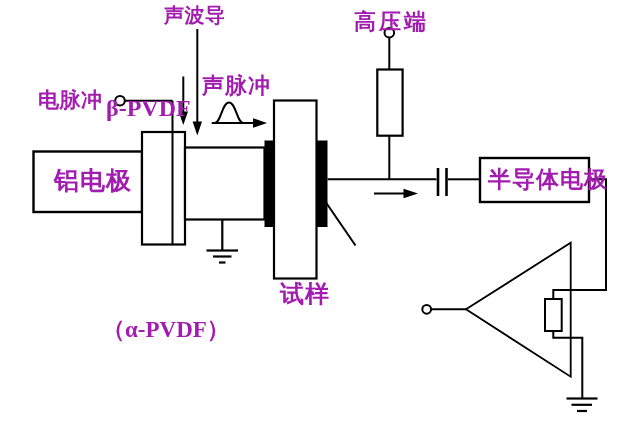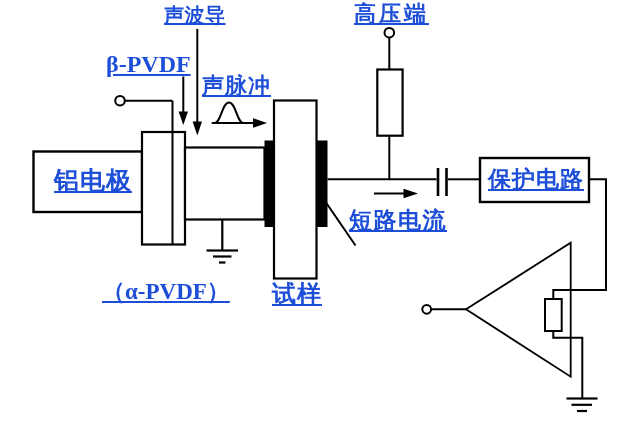--- a/index.html
+++ b/index.html
@@ -3,23 +3,23 @@
 <meta charset="utf-8">
 <style>
   html,body{margin:0;padding:0;background:#fff;}
   #stage{
     position:relative;width:640px;height:423px;background:#ffffff;overflow:hidden;
     font-family:"Liberation Sans",sans-serif;color:#000;
   }
   #schematic-svg{position:absolute;left:0;top:0;}
   .lbl{
     position:absolute;font-weight:bold;line-height:1.12;white-space:nowrap;
-    color:#1d4ed8;z-index:5;text-decoration:underline;
+    color:#a21caf;z-index:5;
   }
-  .serif{font-family:"Liberation Serif",serif;}
+  .serif{font-family:"Liberation Serif",serif;margin-top:44px;}
 </style>
 </head>
 <body>
 
 <div id="stage">
 
   <svg id="schematic-svg" width="640" height="423" viewBox="0 0 640 423">
     <g stroke="#000" fill="none" stroke-width="2">
 
       <rect x="33.5" y="151.5" width="108.5" height="60.5" stroke-width="2.4" fill="#fff"></rect>
@@ -92,32 +92,32 @@
       <g stroke-width="2.2">
         <line x1="566.5" y1="398.5" x2="597.5" y2="398.5"></line>
         <line x1="571.5" y1="404.8" x2="592" y2="404.8"></line>
         <line x1="577" y1="411" x2="587" y2="411"></line>
       </g>
     </g>
   </svg>
 
   <div class="lbl" style="left:164px;top:4px;font-size:20px;letter-spacing:0.5px">声波导</div>
 
-  <div class="lbl" style="left:354px;top:2px;font-size:22px;letter-spacing:3px">高压端</div>
+  <div class="lbl" style="left:354px;top:10px;font-size:22px;letter-spacing:3px">高压端</div>
 
   <div class="lbl serif" style="left:106px;top:51px;font-size:24px">β-PVDF</div>
 
+  <div class="lbl" style="left:38px;top:88px;font-size:21px;letter-spacing:0.5px">电脉冲</div>
 
   <div class="lbl" style="left:54px;top:166px;font-size:25px;letter-spacing:1px">铝电极</div>
 
   <div class="lbl" style="left:202px;top:74px;font-size:22px;letter-spacing:1px">声脉冲</div>
 
 
-  <div class="lbl serif" style="left:102px;top:279px;font-size:23px">（α-PVDF）</div>
+  <div class="lbl serif" style="left:102px;top:273px;font-size:23px">（α-PVDF）</div>
 
-  <div class="lbl" style="left:272px;top:281px;font-size:24px;letter-spacing:1px">试样</div>
-
-  <div class="lbl" style="left:349px;top:208px;font-size:23px;letter-spacing:1.5px">短路电流</div>
+  <div class="lbl" style="left:280px;top:281px;font-size:24px;letter-spacing:1px">试样</div>
 
 
-  <div class="lbl" style="left:488px;top:167px;font-size:23px;letter-spacing:1px">保护电路</div>
+
+  <div class="lbl" style="left:488px;top:167px;font-size:23px;letter-spacing:1px">半导体电极</div>
 
 </div>
 
 </body></html>

